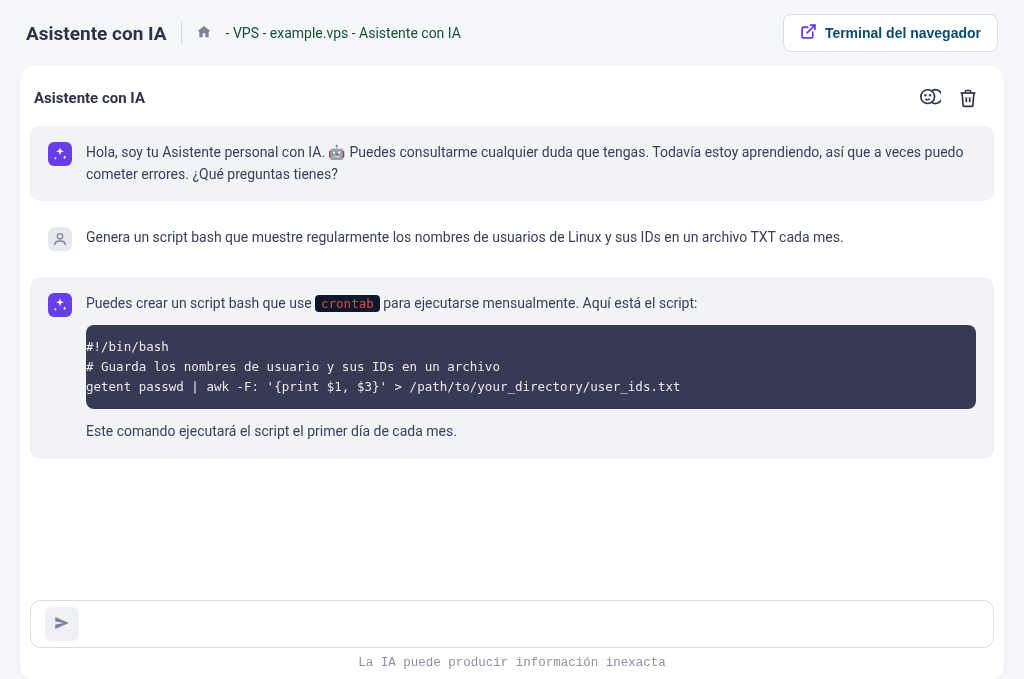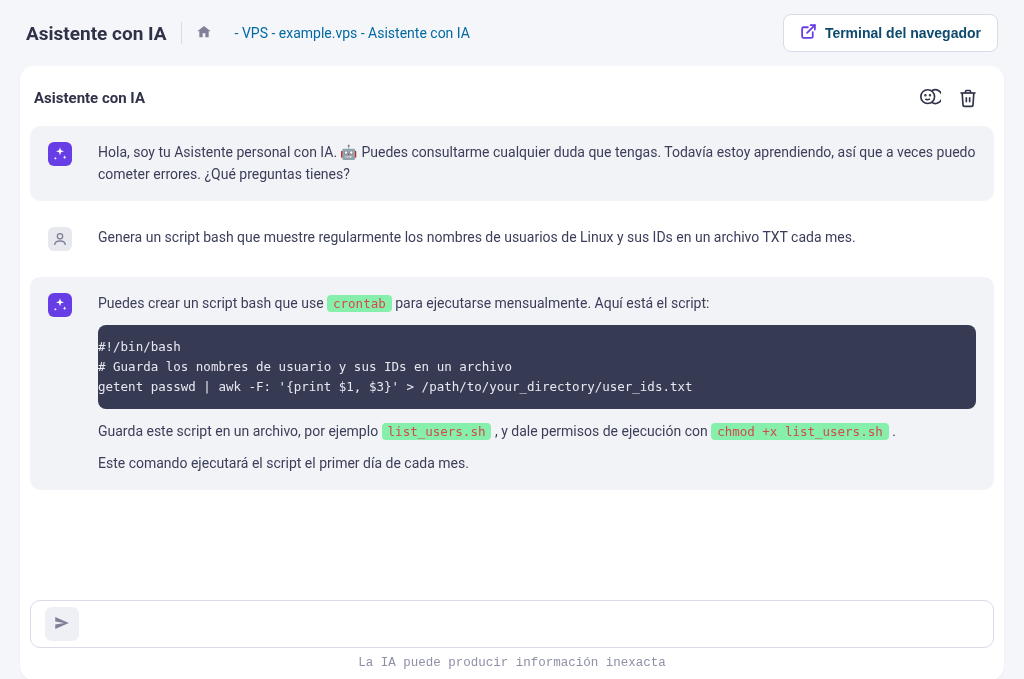--- a/index.html
+++ b/index.html
@@ -24,22 +24,22 @@
       color: #2f3249;
     }
     .vdivider {
       width: 1px;
       height: 22px;
       background: #d9dbe9;
     }
     .breadcrumb {
       display: flex;
       align-items: center;
-      gap: 23px;
-      color: #0369a1;
+      gap: 14px;
+      color: #14532d;
       font-size: 14px;
     }
     .breadcrumb svg { flex-shrink: 0; }
     .spacer { flex: 1; }
     .terminal-btn {
       display: flex;
       align-items: center;
       gap: 8px;
       border: 1px solid #d9dbe9;
       background: #fff;
@@ -100,25 +100,25 @@
       width: 24px;
       height: 24px;
       flex-shrink: 0;
       display: flex;
       align-items: center;
       justify-content: center;
       border-radius: 6px;
     }
     .avatar.ai { background: #673de6; }
     .avatar.user { background: #e8e9ef; }
-    .msg-body { flex: 1; margin-left: 12px; }
+    .msg-body { flex: 1; }
     .msg-body p { margin-bottom: 10px; }
     .msg-body p:last-child { margin-bottom: 0; }
     code.inline {
-      background: #86efac;
+      background: #0f172a;
       color: #d14b4b;
       padding: 1px 6px;
       border-radius: 4px;
       font-family: ui-monospace, Menlo, Consolas, monospace;
       font-size: 12.5px;
     }
     pre.block {
       background: #373a53;
       color: #e7e8ef;
       border-radius: 8px;
@@ -249,27 +249,20 @@
       </div>
       <div class="msg-body">
         <p>
           <span>Puedes crear un script bash que use </span>
           <code class="inline">crontab</code>
           <span> para ejecutarse mensualmente. Aquí está el script:</span>
         </p>
         <pre class="block">#!/bin/bash
 # Guarda los nombres de usuario y sus IDs en un archivo
 getent passwd | awk -F: '{print $1, $3}' &gt; /path/to/your_directory/user_ids.txt</pre>
-        <p>
-          <span>Guarda este script en un archivo, por ejemplo </span>
-          <code class="inline">list_users.sh</code>
-          <span> , y dale permisos de ejecución con </span>
-          <code class="inline">chmod +x list_users.sh</code>
-          <span> .</span>
-        </p>
         <p>Este comando ejecutará el script el primer día de cada mes.</p>
       </div>
     </div>
 
   </div>
 
   <div class="input-area">
     <div class="input-row">
       <div class="send-btn">
         <span>

